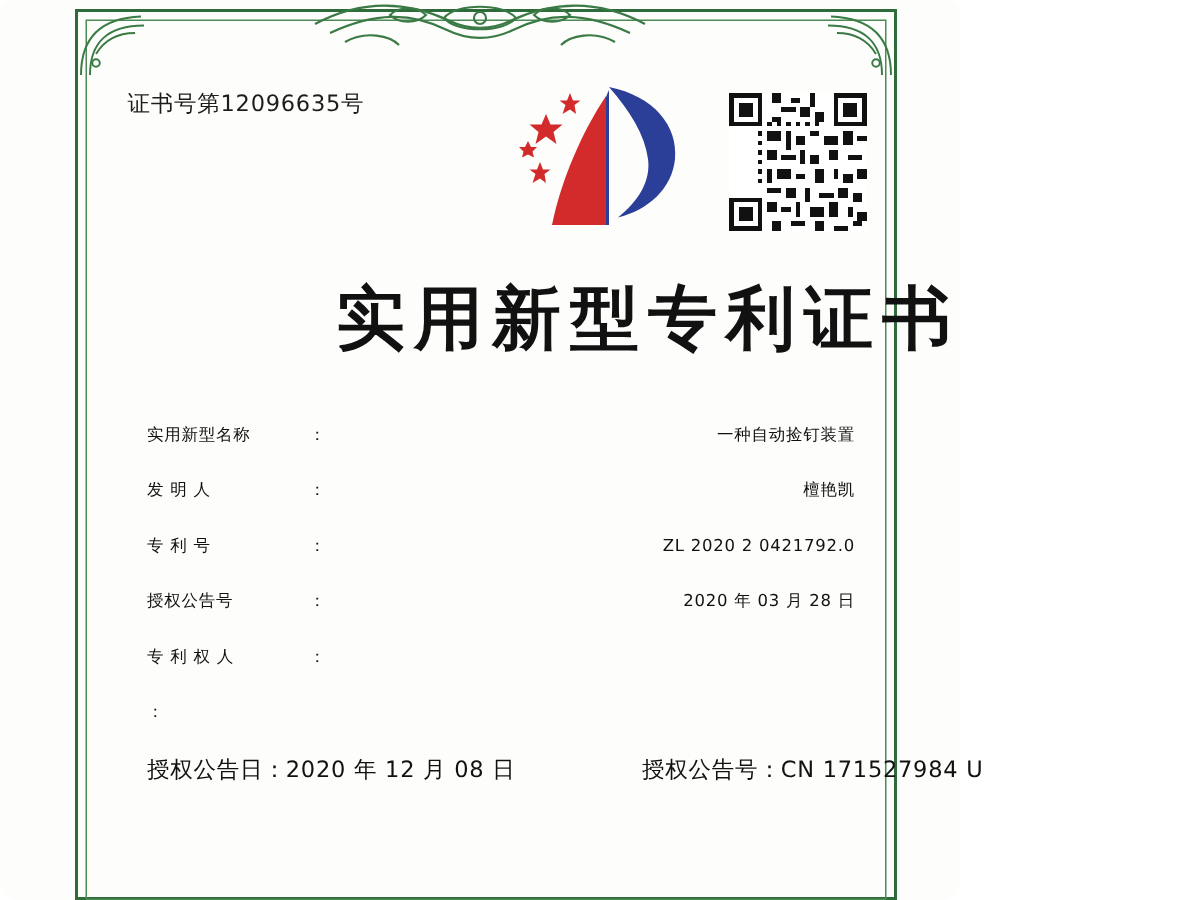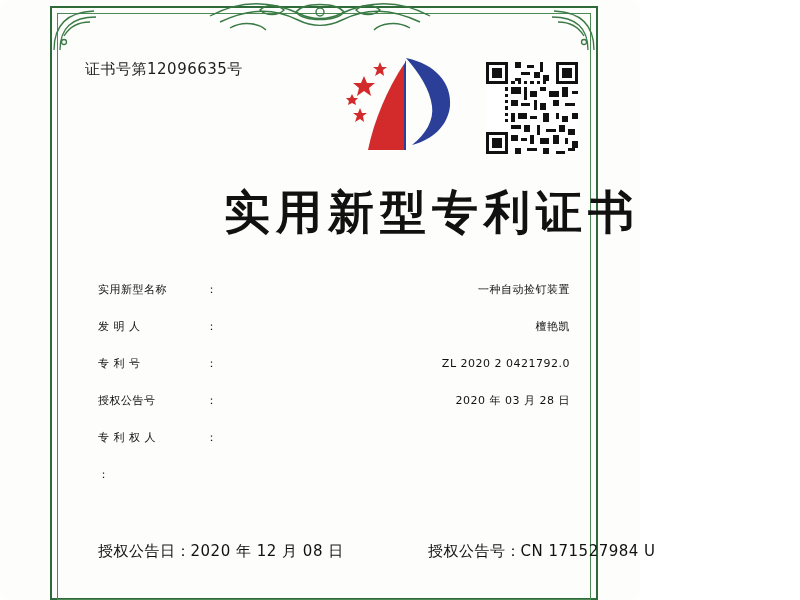--- a/index.html
+++ b/index.html
@@ -146,21 +146,21 @@
     color: #111111;
     margin-bottom: 10px;
   }
   .row-double .cell {
     display: flex;
     align-items: baseline;
     white-space: nowrap;
   }
   .row-double .cell.left { width: 330px; flex: 0 0 330px; }
   .row-double .cell .label2 { white-space: nowrap; letter-spacing: 0.5px; }
-  .row-double .cell .value2 { letter-spacing: 0.5px; margin-top: 38px; }
+  .row-double .cell .value2 { letter-spacing: 0.5px; }
 </style>
 </head>
 <body>
 
 <div class="certificate">
 
   <div class="frame-outer"></div>
   <div class="frame-inner"></div>
 
   <svg class="flourish" viewBox="0 0 240 40">

